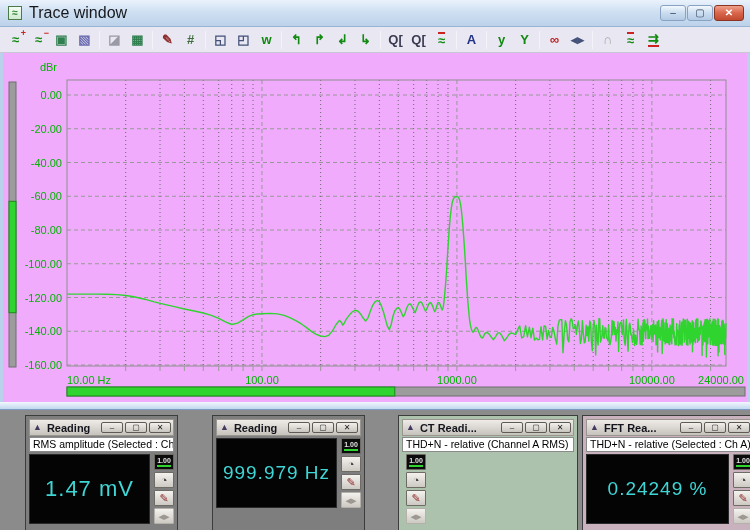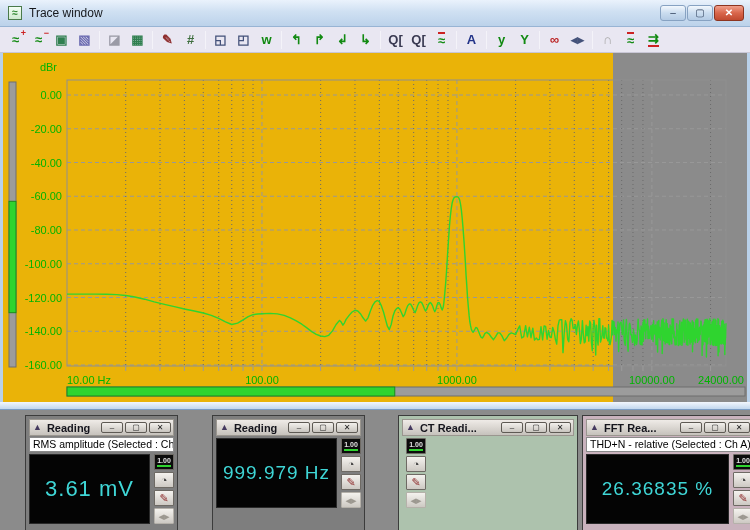--- a/index.html
+++ b/index.html
@@ -6,39 +6,39 @@
   *{box-sizing:border-box;font-family:"Liberation Sans",sans-serif;}
   #screen{position:relative;width:750px;height:530px;overflow:hidden;background:#8b8b8b;}
 
   
   #trace-window{position:absolute;left:0;top:0;width:750px;height:410px;}
   .titlebar{position:absolute;left:0;top:0;width:750px;height:27px;
     background:linear-gradient(#eaf2fc,#cfe0f2 45%,#bcd2ea);
     border-bottom:1px solid #98b4d4;display:flex;align-items:center;}
   .app-icon{width:14px;height:14px;margin-left:8px;background:linear-gradient(#f4fff4,#cfe8cf);
     border:1px solid #4a7a4a;font-size:10px;line-height:12px;text-align:center;color:#1c7a1c;font-weight:bold;}
-  .title-text{margin-left:7px;font-size:12px;color:#16181c;}
+  .title-text{margin-left:7px;font-size:16px;color:#16181c;}
   .win-controls{position:absolute;right:6px;top:5px;display:flex;gap:1px;}
   .wbtn{width:26px;height:16px;border:1px solid #87a2c2;border-radius:3px;
     background:linear-gradient(#f3f8fd,#cadcef 50%,#b4cbe4);
     font-size:10px;line-height:14px;text-align:center;color:#30415c;}
   .wbtn.close{width:30px;background:linear-gradient(#f0a08c,#d9664b 50%,#c04a30);
     border-color:#8c3420;color:#fff;font-weight:bold;}
 
   .toolbar{position:absolute;left:0;top:27px;width:750px;height:26px;background:#e9e7f2;
     border-bottom:1px solid #c9c7d6;display:flex;align-items:center;padding-left:4px;}
   .tbtn{width:23px;height:21px;display:flex;align-items:center;justify-content:center;
     font-size:13px;font-weight:bold;position:relative;border:1px solid transparent;border-radius:2px;}
   .tbtn .glyph{position:relative;line-height:1;}
   .tbtn .badge{position:absolute;top:-1px;right:0px;font-size:9px;color:#cc2222;font-weight:bold;line-height:1;}
   .tbtn .glyph.acc-over{border-top:2px solid #cc2222;padding-top:0px;}
   .tbtn .glyph.acc-under{border-bottom:2px solid #cc2222;}
   .tsep{width:1px;height:18px;background:#b9b7c8;margin:0 3px;border-right:1px solid #f4f3f9;}
 
-  .plot-client{position:absolute;left:0;top:53px;width:613px;height:349px;background:#eab308;}
+  .plot-client{position:absolute;left:0;top:53px;width:750px;height:349px;background:#f0abfc;}
   .wb-left{position:absolute;left:0;top:53px;width:3px;height:357px;background:#b9d1ea;}
   .wb-right{position:absolute;left:747px;top:53px;width:3px;height:357px;background:#b9d1ea;}
   .bottom-strip{position:absolute;left:0;top:402px;width:750px;height:8px;
     background:linear-gradient(#f2f7fd,#c2d7ee);border-bottom:1px solid #7a9cc4;}
 
   
   .desktop{position:absolute;left:0;top:410px;width:750px;height:120px;background:#8b8b8b;}
 
   
   .rwin{position:absolute;top:415px;height:120px;border:1px solid #3c3c3c;padding:3px;}
@@ -276,21 +276,21 @@
       <span class="rname">Reading</span>
       <span class="rbtns">
         <span class="rbtn">–</span>
         <span class="rbtn">▢</span>
         <span class="rbtn">✕</span>
       </span>
     </div>
     <div class="rsub">RMS amplitude (Selected : Ch A)</div>
     <div class="rbody">
       <div class="rdisplay">
-        <span class="rvalue big">3.61 mV</span>
+        <span class="rvalue big">1.47 mV</span>
       </div>
       <div class="rside">
         <span class="sbtn sbtn-log">
             <span class="log-num">1.00</span>
           </span>
         <span class="sbtn">◔</span>
         <span class="sbtn sbtn-edit">✎</span>
         <span class="sbtn sbtn-dis">◂▸</span>
       </div>
     </div>
@@ -324,20 +324,21 @@
   <div class="rwin" style="left: 398px; width: 180px; background: rgb(173, 194, 173);">
     <div class="rtitle">
       <span class="ricon">▲</span>
       <span class="rname">CT Readi...</span>
       <span class="rbtns">
         <span class="rbtn">–</span>
         <span class="rbtn">▢</span>
         <span class="rbtn">✕</span>
       </span>
     </div>
+    <div class="rsub">THD+N - relative (Channel A RMS)</div>
     <div class="rbody">
       <div class="rside">
         <span class="sbtn sbtn-log">
             <span class="log-num">1.00</span>
           </span>
         <span class="sbtn">◔</span>
         <span class="sbtn sbtn-edit">✎</span>
         <span class="sbtn sbtn-dis">◂▸</span>
       </div>
     </div>
@@ -349,21 +350,21 @@
       <span class="rname">FFT Rea...</span>
       <span class="rbtns">
         <span class="rbtn">–</span>
         <span class="rbtn">▢</span>
         <span class="rbtn">✕</span>
       </span>
     </div>
     <div class="rsub">THD+N - relative (Selected : Ch A)</div>
     <div class="rbody">
       <div class="rdisplay">
-        <span class="rvalue">26.36835 %</span>
+        <span class="rvalue">0.24249 %</span>
       </div>
       <div class="rside">
         <span class="sbtn sbtn-log">
             <span class="log-num">1.00</span>
           </span>
         <span class="sbtn">◔</span>
         <span class="sbtn sbtn-edit">✎</span>
         <span class="sbtn sbtn-dis">◂▸</span>
       </div>
     </div>

